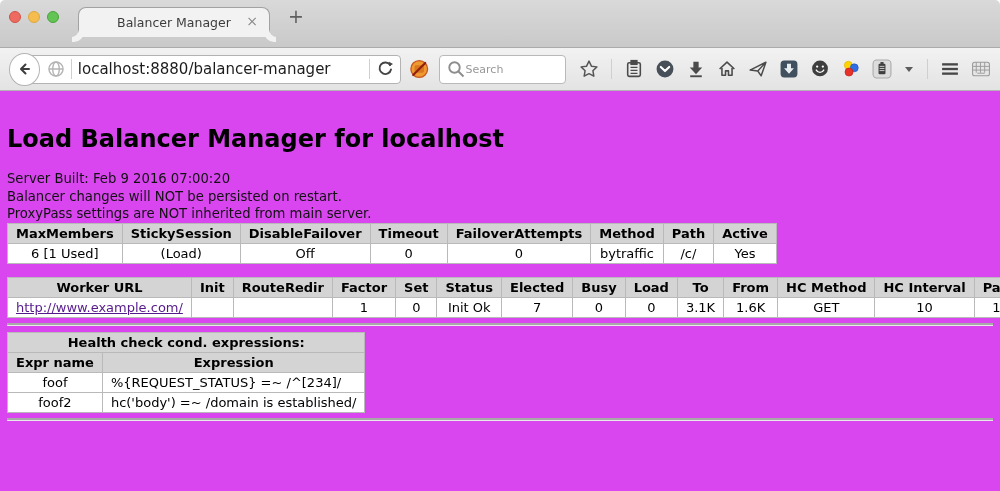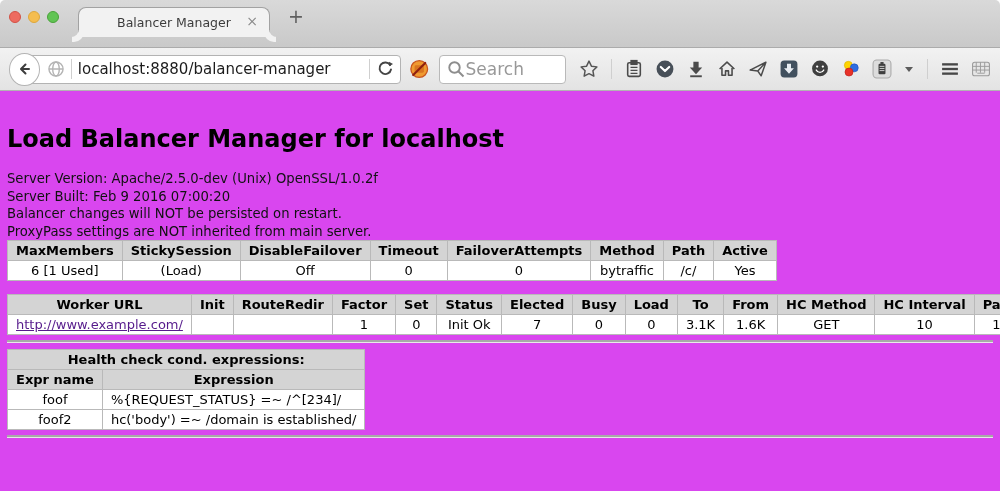--- a/index.html
+++ b/index.html
@@ -31,21 +31,21 @@
   .backbtn { width:33px; height:33px; border-radius:50%; background:#fff; border:1px solid #b3b3b3;
              display:flex; align-items:center; justify-content:center; z-index:2; margin-right:-17px; }
   .urlbar { width:405px; height:29px; background:#fff; border:1px solid #b3b3b3; border-radius:4px;
             display:flex; align-items:center; padding-left:22px; }
   .urlbar .sep, .icon-sep { width:1px; height:20px; background:#cfcfcf; }
   .url-input { flex:1; border:none; outline:none; background:transparent; font-size:15px;
                color:#1c1c1c; padding:0 6px; font-family:inherit; }
   .searchbar { width:136px; height:29px; background:#fff; border:1px solid #b9b9b9; border-radius:4px;
                display:flex; align-items:center; padding:0 6px; margin-left:9px; }
   .search-input { flex:1; width:60px; border:none; outline:none; background:transparent;
-                  font-size:17px; color:#444; font-family:inherit; }
+                  font-size:11px; color:#444; font-family:inherit; }
   .search-input::placeholder { color:#989898; }
   .blocked { margin-left:8px; }
   .iconrow { display:flex; align-items:center; gap:11px; margin-left:13px; }
   .tbicon { display:flex; align-items:center; justify-content:center; width:20px; height:20px; }
   .caret-down { width:0; height:0; border-left:4px solid transparent; border-right:4px solid transparent;
                 border-top:5px solid #5c5c5c; }
   .icon-sep { margin:0 1px; }
 
   
   .content { background:#d946ef; padding:12px 7px; height:411px; }
@@ -178,21 +178,20 @@
           <rect x="1.5" y="3" width="16" height="13" rx="2" fill="#e6e6e6" stroke="#9a9a9a"></rect>
           <path d="M1.5 7h16M1.5 10.5h16M5 3v10M9 3v10M13 3v10M6 13.5h7" stroke="#9a9a9a" stroke-width=".9" fill="none"></path>
         </svg>
     </div>
   </div>
 
   <div class="content" data-name="page-content">
     <h1 data-name="page-title">Load Balancer Manager for localhost</h1>
 
     <div class="info" data-name="server-info">
-      <div data-name="server-version-line">Server Version: Apache/2.5.0-dev (Unix) OpenSSL/1.0.2f</div>
       <div data-name="server-built-line">Server Built: Feb 9 2016 07:00:20</div>
       <div data-name="persist-note-line">Balancer changes will NOT be persisted on restart.</div>
       <div data-name="proxypass-note-line">ProxyPass settings are NOT inherited from main server.</div>
     </div>
 
 
     <div data-table="balancer_table" data-name="balancer-settings">
         <table data-name="balancer-settings-table">
           <tbody>
             <tr>

